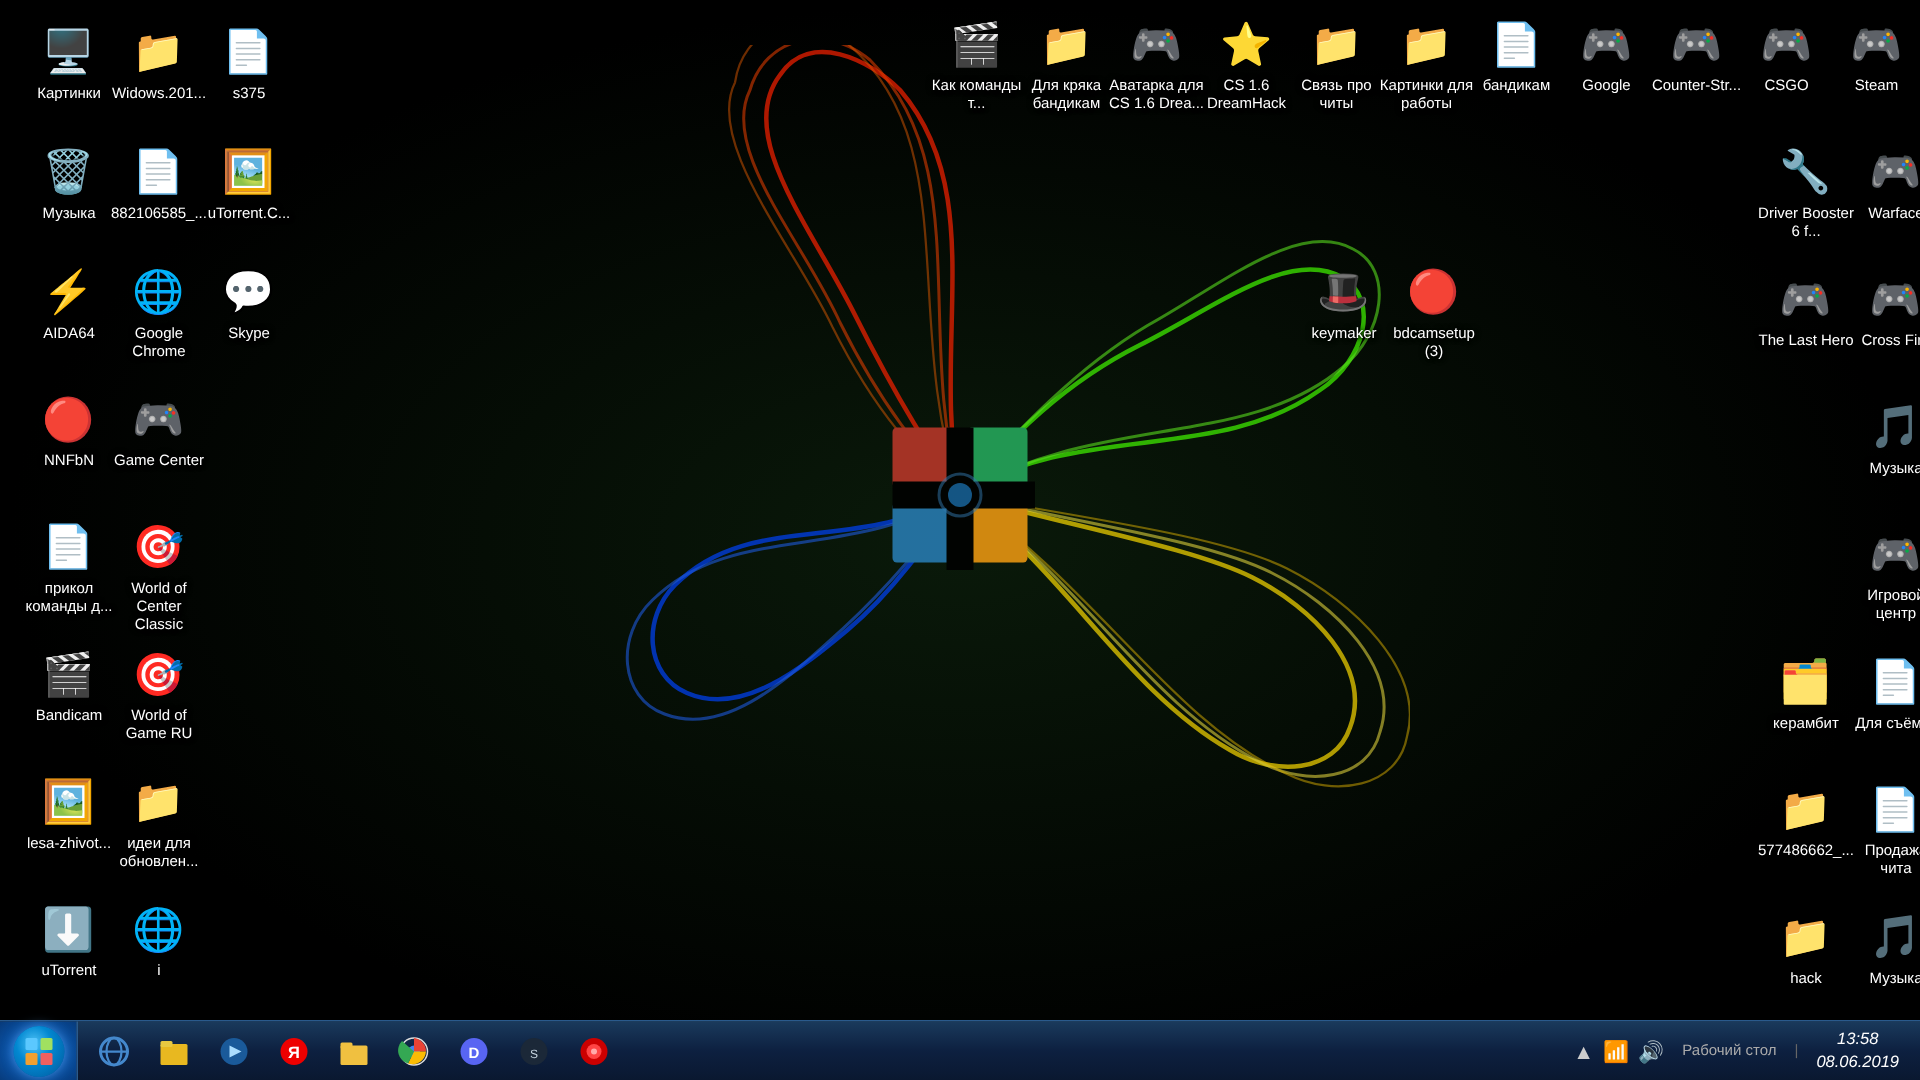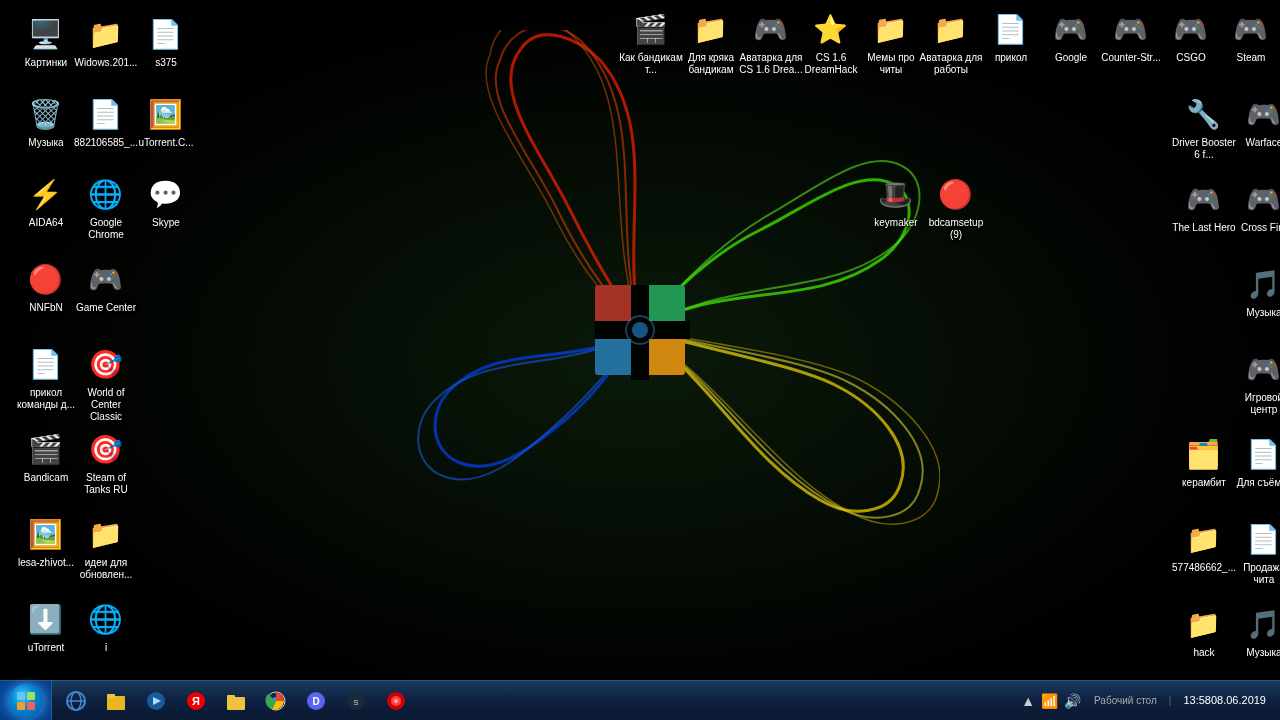--- a/index.html
+++ b/index.html
@@ -130,26 +130,27 @@
     }
 
     .tray-icon {
       font-size: 14px;
       color: #ccc;
       cursor: pointer;
     }
 
     .tray-clock {
       display: flex;
-      flex-direction: row;
+      flex-direction: column;
       align-items: center;
       color: #fff;
       font-size: 11px;
       line-height: 1.3;
       padding: 0 6px;
+      font-style: italic;
     }
 
     .desktop-label {
       color: #aaa;
       font-size: 10px;
       padding: 0 6px;
     }
 
     
     .swirl-svg {
@@ -257,65 +258,65 @@
       <div class="icon" style="left: 70px; top: 340px;">
         <div class="icon-img">🎯</div>
         <div class="icon-label">World of Center Classic</div>
       </div>
       <div class="icon" style="left: 10px; top: 425px;">
         <div class="icon-img">🎬</div>
         <div class="icon-label">Bandicam</div>
       </div>
       <div class="icon" style="left: 70px; top: 425px;">
         <div class="icon-img">🎯</div>
-        <div class="icon-label">Steam of Tanks RU</div>
+        <div class="icon-label">World of Game RU</div>
       </div>
       <div class="icon" style="left: 10px; top: 510px;">
         <div class="icon-img">🖼️</div>
         <div class="icon-label">lesa-zhivot...</div>
       </div>
       <div class="icon" style="left: 70px; top: 510px;">
         <div class="icon-img">📁</div>
         <div class="icon-label">идеи для обновлен...</div>
       </div>
       <div class="icon" style="left: 10px; top: 595px;">
         <div class="icon-img">⬇️</div>
         <div class="icon-label">uTorrent</div>
       </div>
       <div class="icon" style="left: 70px; top: 595px;">
         <div class="icon-img">🌐</div>
         <div class="icon-label">i</div>
       </div>
       <div class="icon" style="left: 615px; top: 5px;">
         <div class="icon-img">🎬</div>
-        <div class="icon-label">Как бандикам т...</div>
+        <div class="icon-label">Как команды т...</div>
       </div>
       <div class="icon" style="left: 675px; top: 5px;">
         <div class="icon-img">📁</div>
         <div class="icon-label">Для кряка бандикам</div>
       </div>
       <div class="icon" style="left: 735px; top: 5px;">
         <div class="icon-img">🎮</div>
         <div class="icon-label">Аватарка для CS 1.6 Drea...</div>
       </div>
       <div class="icon" style="left: 795px; top: 5px;">
         <div class="icon-img">⭐</div>
         <div class="icon-label">CS 1.6 DreamHack</div>
       </div>
       <div class="icon" style="left: 855px; top: 5px;">
         <div class="icon-img">📁</div>
-        <div class="icon-label">Мемы про читы</div>
+        <div class="icon-label">Связь про читы</div>
       </div>
       <div class="icon" style="left: 915px; top: 5px;">
         <div class="icon-img">📁</div>
-        <div class="icon-label">Аватарка для работы</div>
+        <div class="icon-label">Картинки для работы</div>
       </div>
       <div class="icon" style="left: 975px; top: 5px;">
         <div class="icon-img">📄</div>
-        <div class="icon-label">прикол</div>
+        <div class="icon-label">бандикам</div>
       </div>
       <div class="icon" style="left: 1035px; top: 5px;">
         <div class="icon-img">🎮</div>
         <div class="icon-label">Google</div>
       </div>
       <div class="icon" style="left: 1095px; top: 5px;">
         <div class="icon-img">🎮</div>
         <div class="icon-label">Counter-Str...</div>
       </div>
       <div class="icon" style="left: 1155px; top: 5px;">
@@ -373,21 +374,21 @@
       <div class="icon" style="left: 1228px; top: 600px;">
         <div class="icon-img">🎵</div>
         <div class="icon-label">Музыка</div>
       </div>
       <div class="icon" style="left: 860px; top: 170px;">
         <div class="icon-img">🎩</div>
         <div class="icon-label">keymaker</div>
       </div>
       <div class="icon" style="left: 920px; top: 170px;">
         <div class="icon-img">🔴</div>
-        <div class="icon-label">bdcamsetup (9)</div>
+        <div class="icon-label">bdcamsetup (3)</div>
       </div>
     </div>
 
   <div id="taskbar">
     <div id="start-btn">
       <div class="win-orb">
         <svg width="20" height="20" viewBox="0 0 20 20">
           <rect x="1" y="1" width="8" height="8" fill="#5bc8ff" rx="1"></rect>
           <rect x="11" y="1" width="8" height="8" fill="#a0e060" rx="1"></rect>
           <rect x="1" y="11" width="8" height="8" fill="#f0a030" rx="1"></rect>

